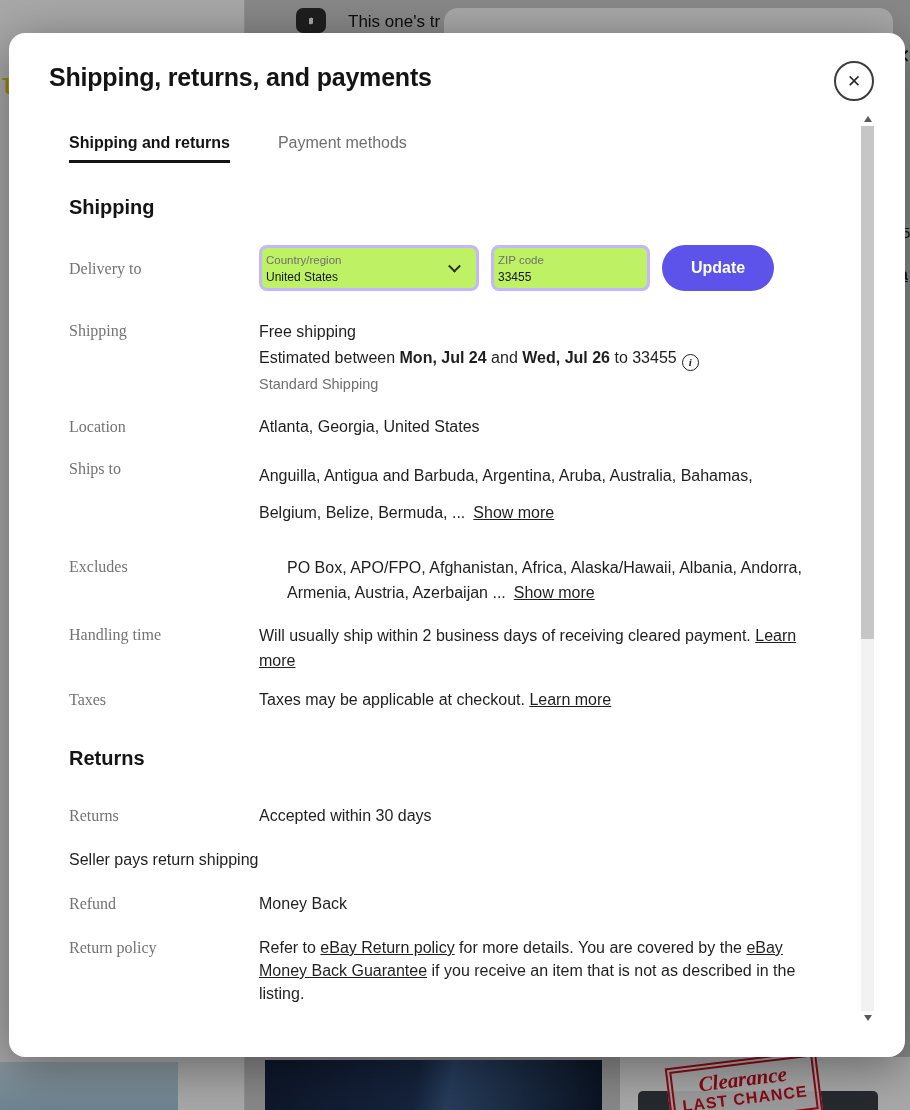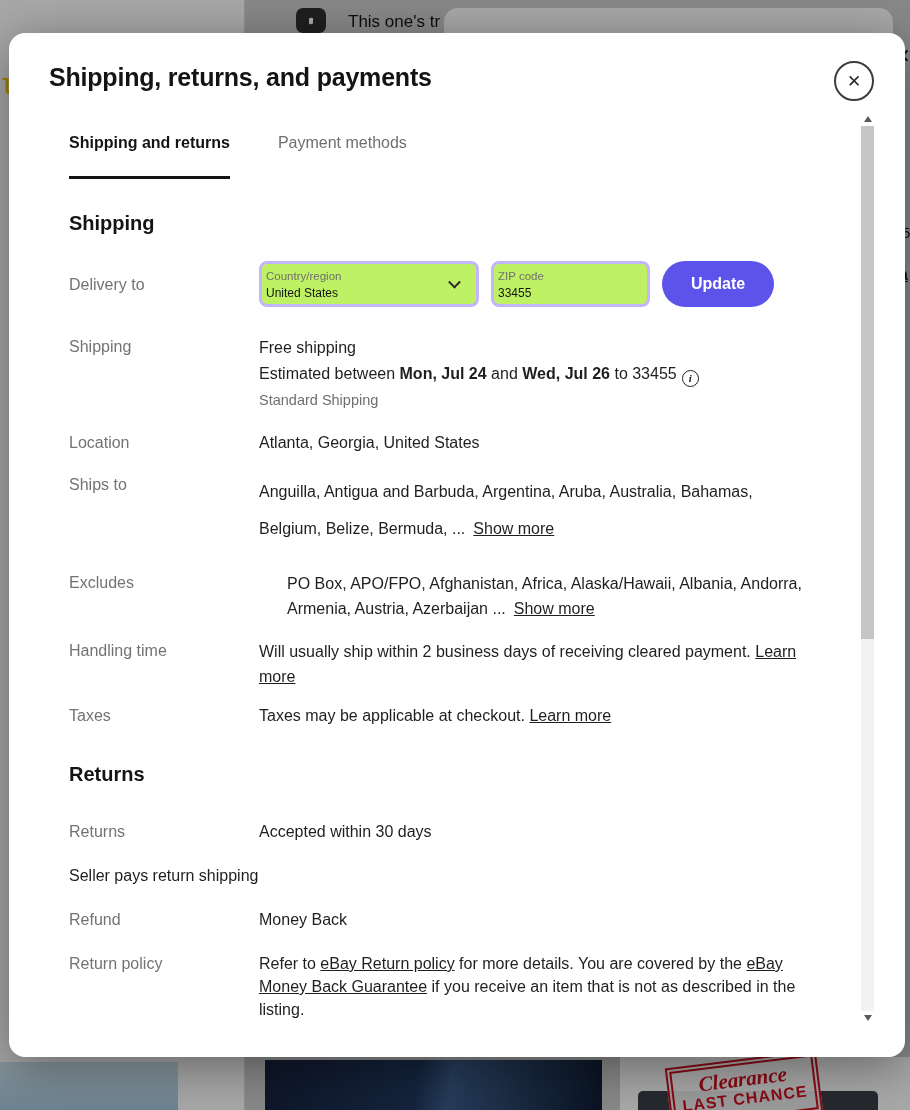--- a/index.html
+++ b/index.html
@@ -48,30 +48,30 @@
   .modal-header { padding:30px 40px 0 40px; position:relative; }
   .modal-title { margin:0; font-size:25px; font-weight:700; color:#141414; letter-spacing:-0.2px; }
   .close-btn {
     position:absolute; top:28px; right:31px; width:40px; height:40px;
     border-radius:50%; border:2px solid #3d3d3d; background:#ffffff;
     display:flex; align-items:center; justify-content:center; cursor:pointer; padding:0;
   }
   .close-x { font-size:17px; color:#2c2c2c; line-height:1; }
 
   .tabs { display:flex; gap:48px; margin:42px 0 0 60px; font-size:16px; }
-  .tab { padding-bottom:24px; color:#6f6f6f; cursor:pointer; border-bottom:3px solid transparent; }
+  .tab { padding-bottom:8px; color:#6f6f6f; cursor:pointer; border-bottom:3px solid transparent; }
   .tab.active { color:#141414; font-weight:700; border-bottom-color:#141414; }
 
   .modal-body { padding:32px 100px 0 60px; }
   .section-heading { margin:0; font-size:20px; font-weight:700; color:#141414; line-height:24px; }
   .section-heading.shipping { margin-bottom:26px; }
   .section-heading.returns { margin-top:34px; margin-bottom:34px; }
 
   .row { display:grid; grid-template-columns:190px 1fr; align-items:start; }
-  .row-label { color:#737373; font-size:16px; line-height:23px; }
+  .row-label { color:#737373; font-size:16px; line-height:23px;font-family:Liberation Serif, serif; }
   .row-value { font-size:16px; color:#1f1f1f; line-height:24px; }
 
   .row-delivery { align-items:center; margin-bottom:28px; }
   .controls { display:flex; gap:12px; align-items:center; }
   .select-box, .input-box {
     position:relative; height:46px; border:3px solid #c4b5fd; border-radius:8px;
     background:#bef264; padding:6px 4px; cursor:pointer;
   }
   .select-box { width:220px; }
   .input-box { width:159px; }

